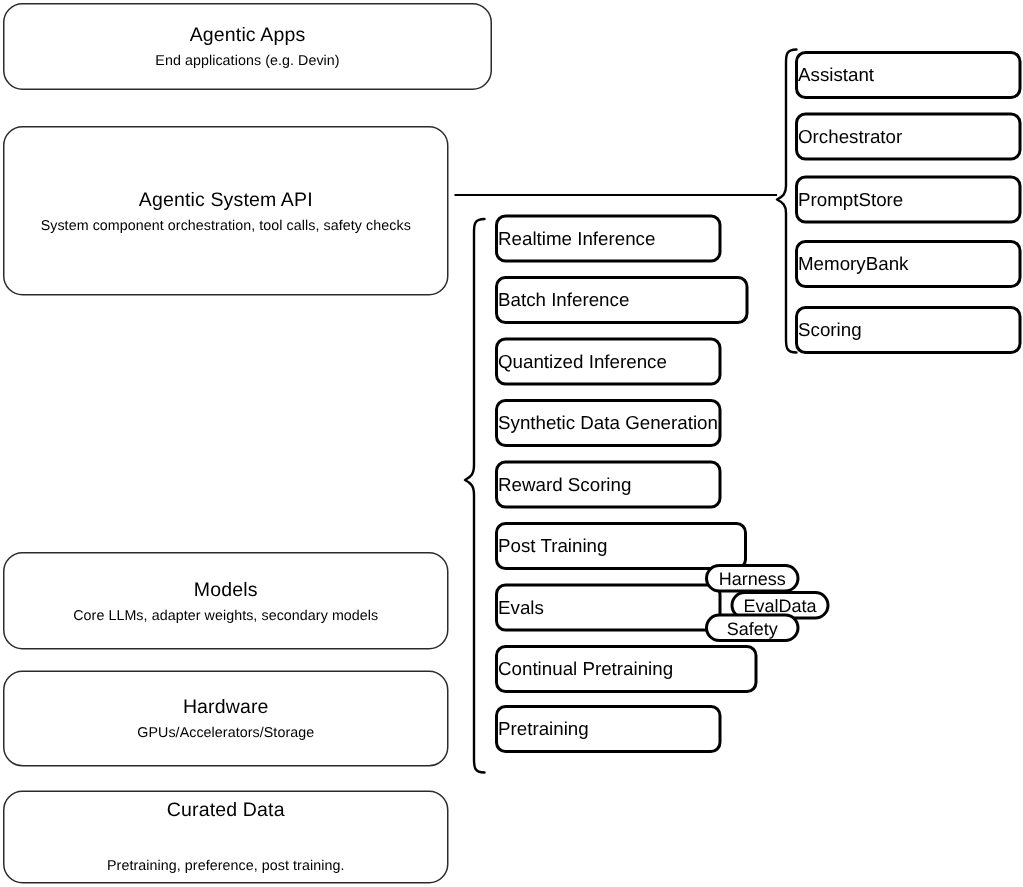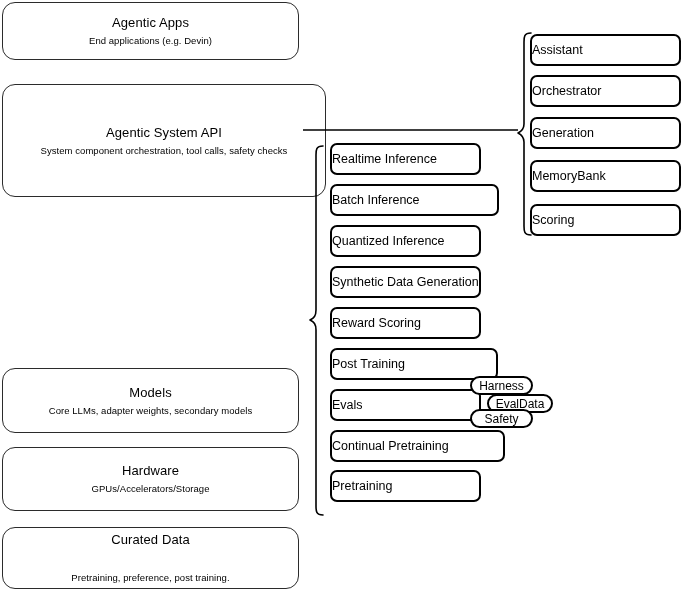--- a/index.html
+++ b/index.html
@@ -126,26 +126,26 @@
 
     <path class="brace" d="M 531 33
              C 524 33, 524 37, 524 42
              L 524 124
              C 524 129, 522 131, 518 133
              C 522 135, 524 137, 524 142
              L 524 226
              C 524 231, 524 235, 531 235"></path>
   </svg>
 
-  <div class="layer-box" style="left:2px; top:2px; width:297px; height:58px;">
+  <div class="layer-box" style="left:2px; top:2px; width:326px; height:58px;">
     <div class="layer-title">Agentic Apps</div>
     <div class="layer-sub">End applications (e.g. Devin)</div>
   </div>
 
-  <div class="layer-box" style="left:2px; top:84px; width:324px; height:113px;">
+  <div class="layer-box" style="left:2px; top:84px; width:297px; height:113px;">
     <div class="layer-title">Agentic System API</div>
     <div class="layer-sub">System component orchestration, tool calls, safety checks</div>
   </div>
 
 
   <div class="layer-box" style="left:2px; top:368px; width:297px; height:65px;">
     <div class="layer-title">Models</div>
     <div class="layer-sub">Core LLMs, adapter weights, secondary models</div>
   </div>
 
@@ -209,21 +209,21 @@
 
   <div class="cap-box" style="left:530px; top:34px; width:151px; height:32px;">
     <span class="cap-label">Assistant</span>
   </div>
 
   <div class="cap-box" style="left:530px; top:75px; width:151px; height:32px;">
     <span class="cap-label">Orchestrator</span>
   </div>
 
   <div class="cap-box" style="left:530px; top:117px; width:151px; height:32px;">
-    <span class="cap-label">Generation</span>
+    <span class="cap-label">PromptStore</span>
   </div>
 
   <div class="cap-box" style="left:530px; top:160px; width:151px; height:32px;">
     <span class="cap-label">MemoryBank</span>
   </div>
 
   <div class="cap-box" style="left:530px; top:204px; width:151px; height:32px;">
     <span class="cap-label">Scoring</span>
   </div>
 

